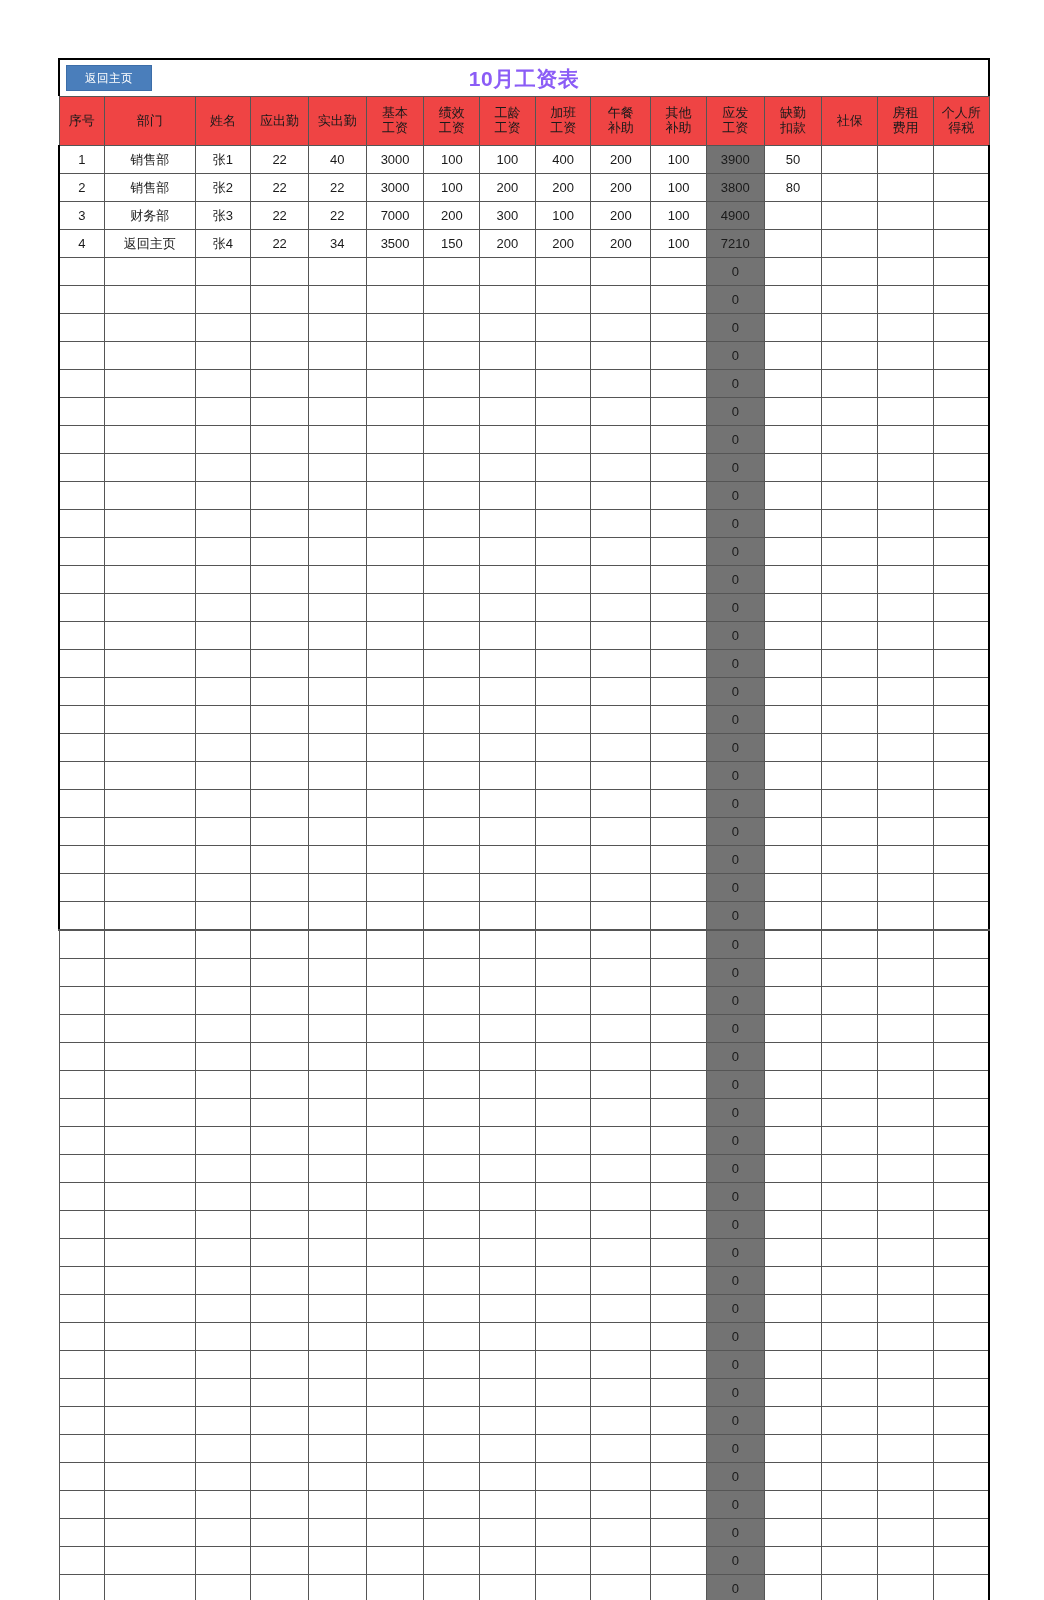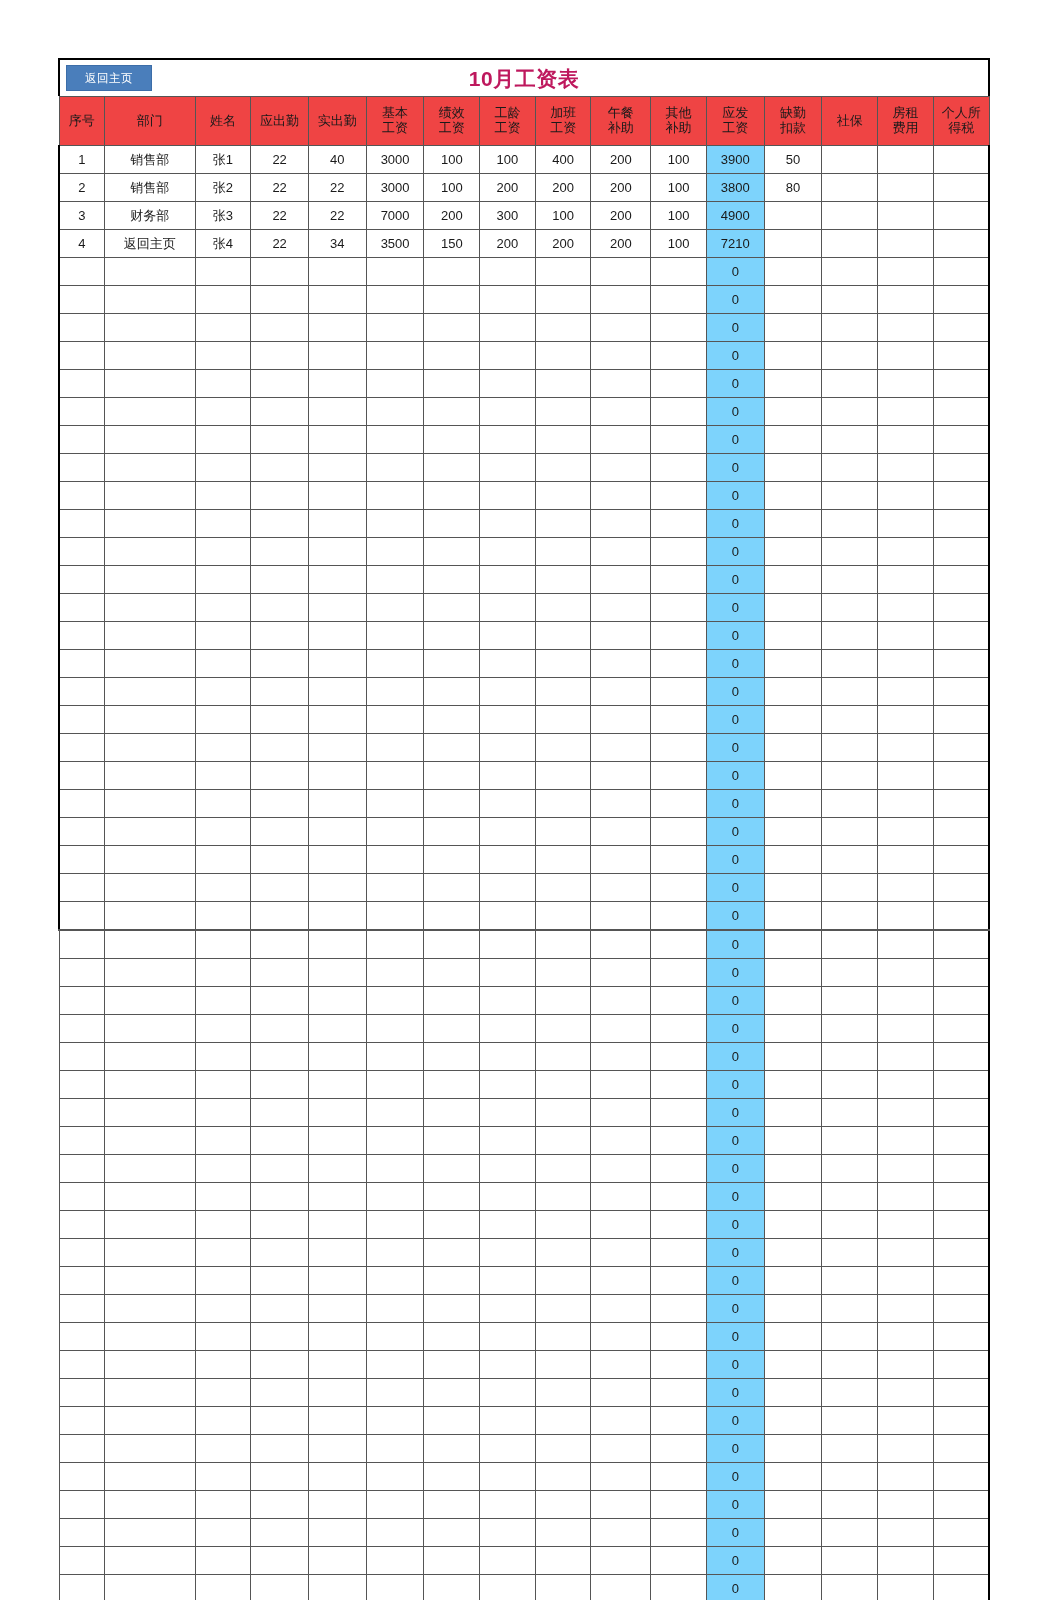--- a/index.html
+++ b/index.html
@@ -52,21 +52,21 @@
   .sheet-title {
     position: absolute;
     left: 0;
     right: 0;
     top: 0;
     height: 38px;
     line-height: 38px;
     text-align: center;
     font-size: 21px;
     font-weight: bold;
-    color: #be185d;
+    color: #8b5cf6;
     letter-spacing: 0.5px;
   }
 
   
   table.salary {
     border-collapse: collapse;
     table-layout: fixed;
     width: 932px;
     background: #ffffff;
   }
@@ -91,21 +91,21 @@
     height: 48px;
     border: 1px solid #31618f;
     line-height: 1.15;
   }
   thead th .hl { display: block; }
 
   tbody tr { height: 27px; }
   tbody td { height: 27px; }
 
   td.gross {
-    background: #7dd3fc;
+    background: #737373;
   }
 
   
   .outer-left  { border-left: 2px solid #000000 !important; }
   .outer-right { border-right: 2px solid #000000 !important; }
   .outer-bottom{ border-bottom: 2px solid #555555 !important; }
 
   
   .grp { border-top: 1px solid #4d4d4d !important; }
 </style>

